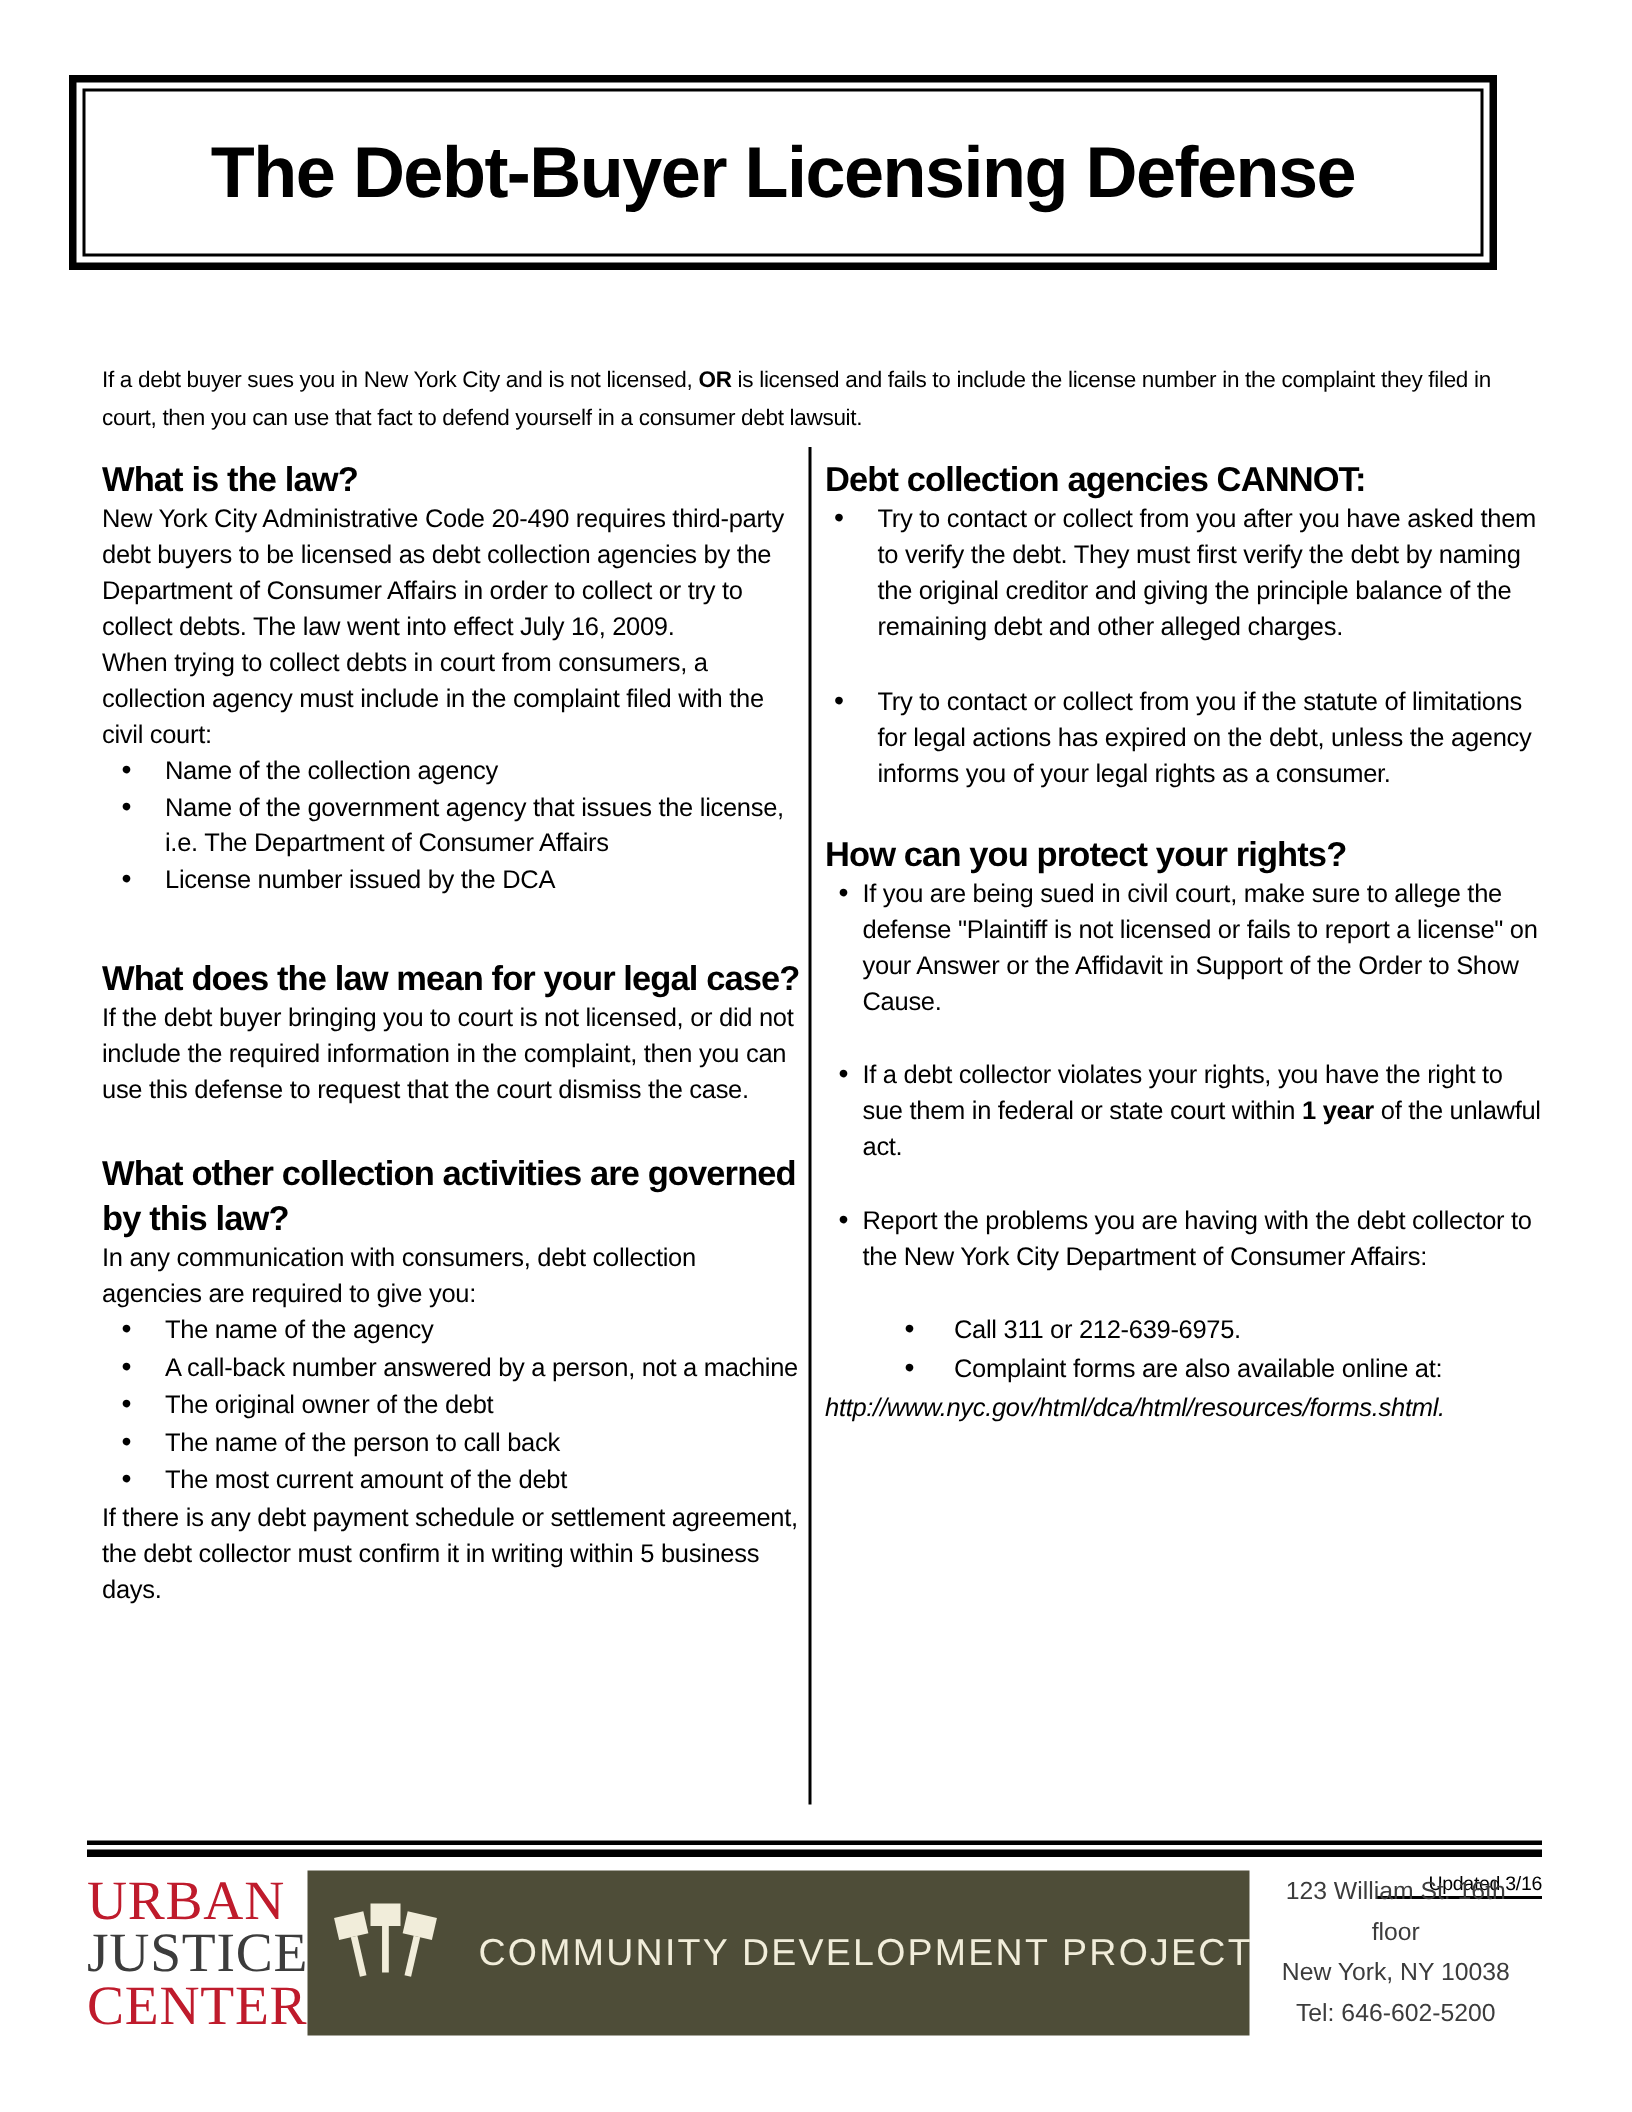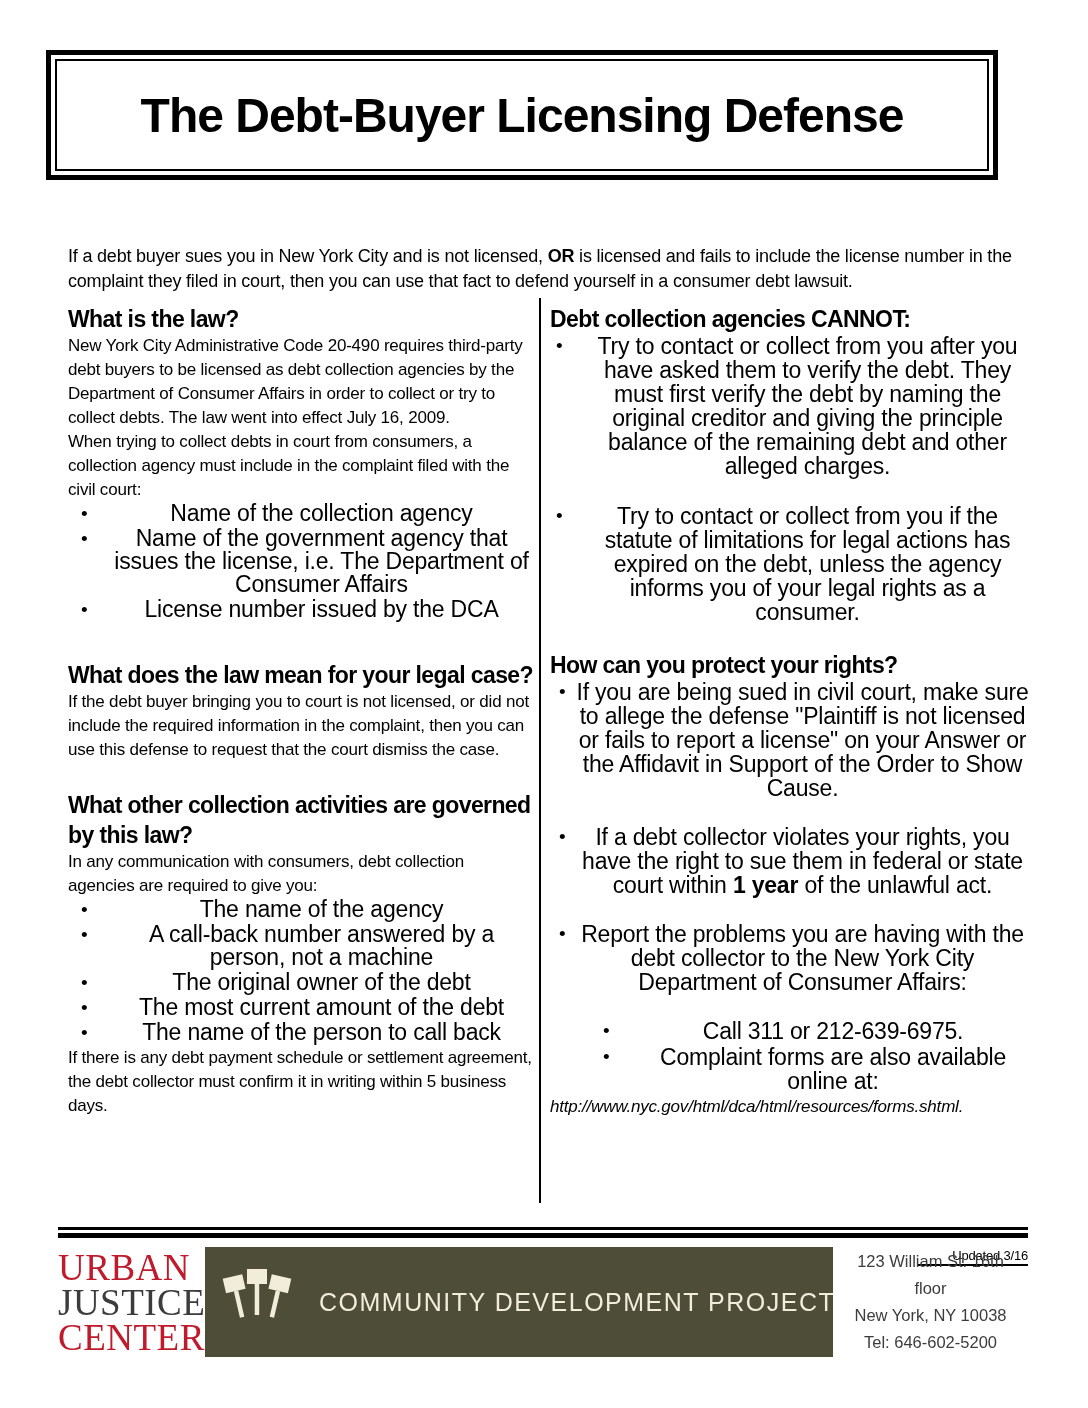--- a/index.html
+++ b/index.html
@@ -24,42 +24,42 @@
     display: flex; align-items: center; justify-content: center;
   }
   .doc-title {
     margin: 0; font-size: 48px; font-weight: bold;
     letter-spacing: -1px; white-space: nowrap;
   }
 
   
   .intro {
     position: absolute; left: 68px; top: 226px; width: 950px;
-    font-size: 18px; line-height: 25px; letter-spacing: -0.2px;
+    font-size: 15px; line-height: 25px; letter-spacing: -0.2px;
   }
   .b { font-weight: bold; }
 
   
   .columns {
     position: absolute; left: 68px; top: 298px; width: 962px; height: 910px;
     display: flex;
   }
   .col-left  { width: 471px; padding-top: 6px; padding-right: 6px; }
   .col-divider { width: 2px; background: #000; height: 905px; }
   .col-right { flex: 1; padding-top: 6px; padding-left: 9px; }
 
   h2 {
     margin: 0; font-size: 23px; line-height: 30px;
     font-weight: bold; letter-spacing: -0.6px;
   }
   .cols p { margin: 0; font-size: 17px; line-height: 24px; letter-spacing: -0.2px; }
   p, .li-text { font-size: 17px; line-height: 24px; letter-spacing: -0.2px; }
 
   ul { list-style: none; margin: 0; padding: 0; }
-  li { position: relative; font-size: 23px; line-height: 23px; letter-spacing: -0.2px; text-align: center; }
+  li { position: relative; font-size: 17px; line-height: 23px; letter-spacing: -0.2px; }
   li::before { content: "\2022"; position: absolute; font-size: 19px; }
 
   .bullets-wide li { padding-left: 42px; margin-bottom: 2px; }
   .bullets-wide li::before { left: 13px; }
 
   .bullets-hang li { padding-left: 35px; margin-bottom: 26px; line-height: 24px; }
   .bullets-hang li::before { left: 6px; }
 
   .bullets-tight li { padding-left: 25px; margin-bottom: 25px; line-height: 24px; }
   .bullets-tight li::before { left: 9px; }
@@ -132,22 +132,22 @@
 
       <h2 class="mt-md">What does the law mean for your legal case?</h2>
       <p>If the debt buyer bringing you to court is not licensed, or did not include the required information in the complaint, then you can use this defense to request that the court dismiss the case.</p>
 
       <h2 class="mt-lg">What other collection activities are governed by this law?</h2>
       <p>In any communication with consumers, debt collection agencies are required to give you:</p>
       <ul class="bullets-wide">
         <li>The name of the agency</li>
         <li>A call-back number answered by a person, not a machine</li>
         <li>The original owner of the debt</li>
+        <li>The name of the person to call back</li>
         <li>The most current amount of the debt</li>
-        <li>The name of the person to call back</li>
       </ul>
       <p class="mt-md">If there is any debt payment schedule or settlement agreement, the debt collector must confirm it in writing within 5 business days.</p>
     </div>
 
     <div class="col-divider"></div>
 
     <div class="col-right">
       <h2>Debt collection agencies CANNOT:</h2>
       <ul class="bullets-hang">
         <li>Try to contact or collect from you after you have asked them to verify the debt. They must first verify the debt by naming the original creditor and giving the principle balance of the remaining debt and other alleged charges.</li>

